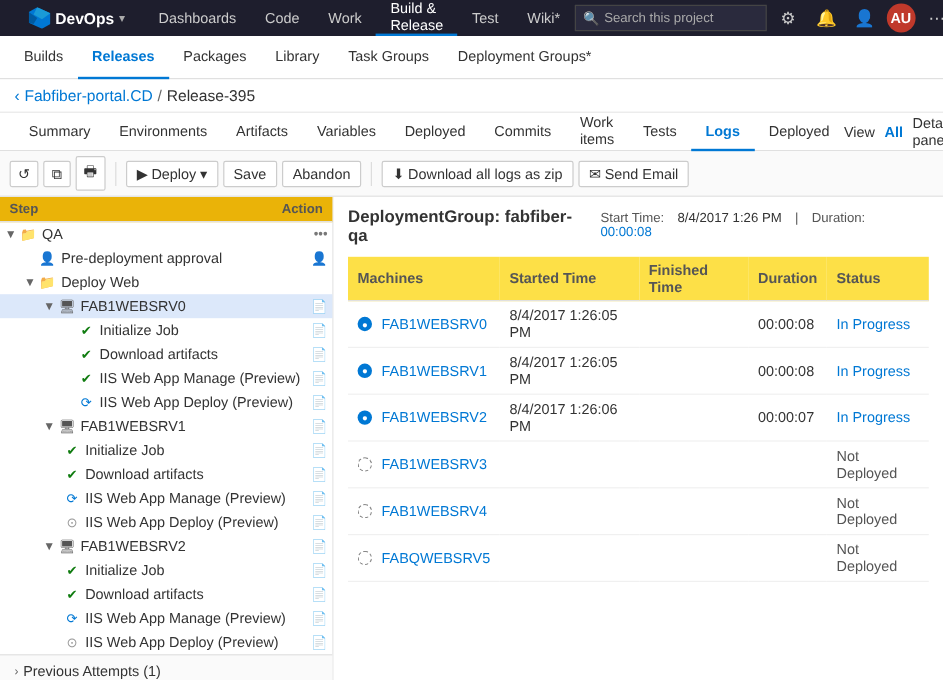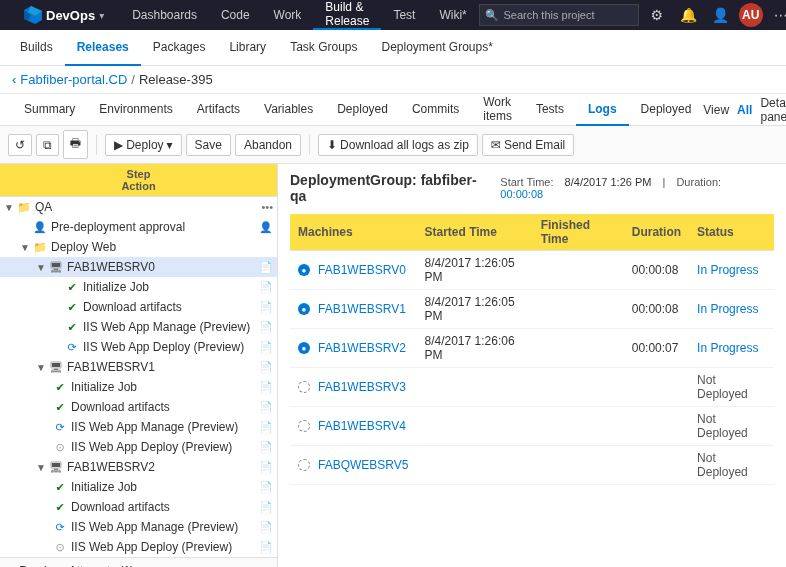--- a/index.html
+++ b/index.html
@@ -183,26 +183,25 @@
       width: 278px;
       border-right: 1px solid #e0e0e0;
       overflow-y: auto;
       flex-shrink: 0;
     }
     .left-panel-header {
       display: flex;
       align-items: center;
       justify-content: space-between;
       padding: 4px 8px;
-      background: #fde047;
+      background: #eab308;
       border-bottom: 1px solid #e0e0e0;
       font-size: 11px;
       font-weight: 600;
       color: #555;
-      flex-direction: column;
     }
 
     
     .tree-item {
       display: flex;
       align-items: center;
       padding: 2px 4px;
       font-size: 12px;
       cursor: pointer;
       position: relative;

